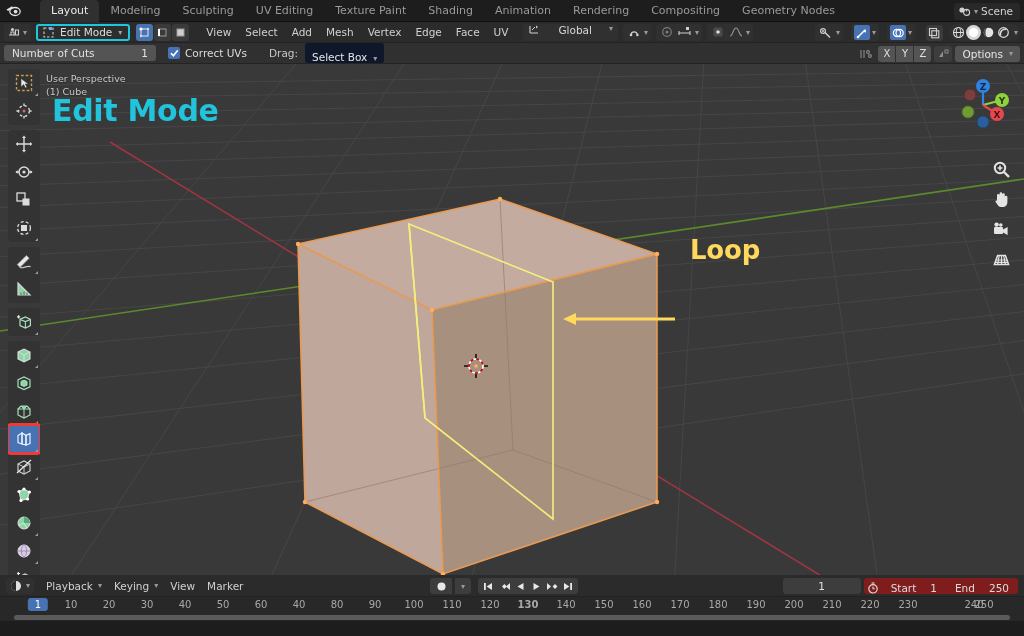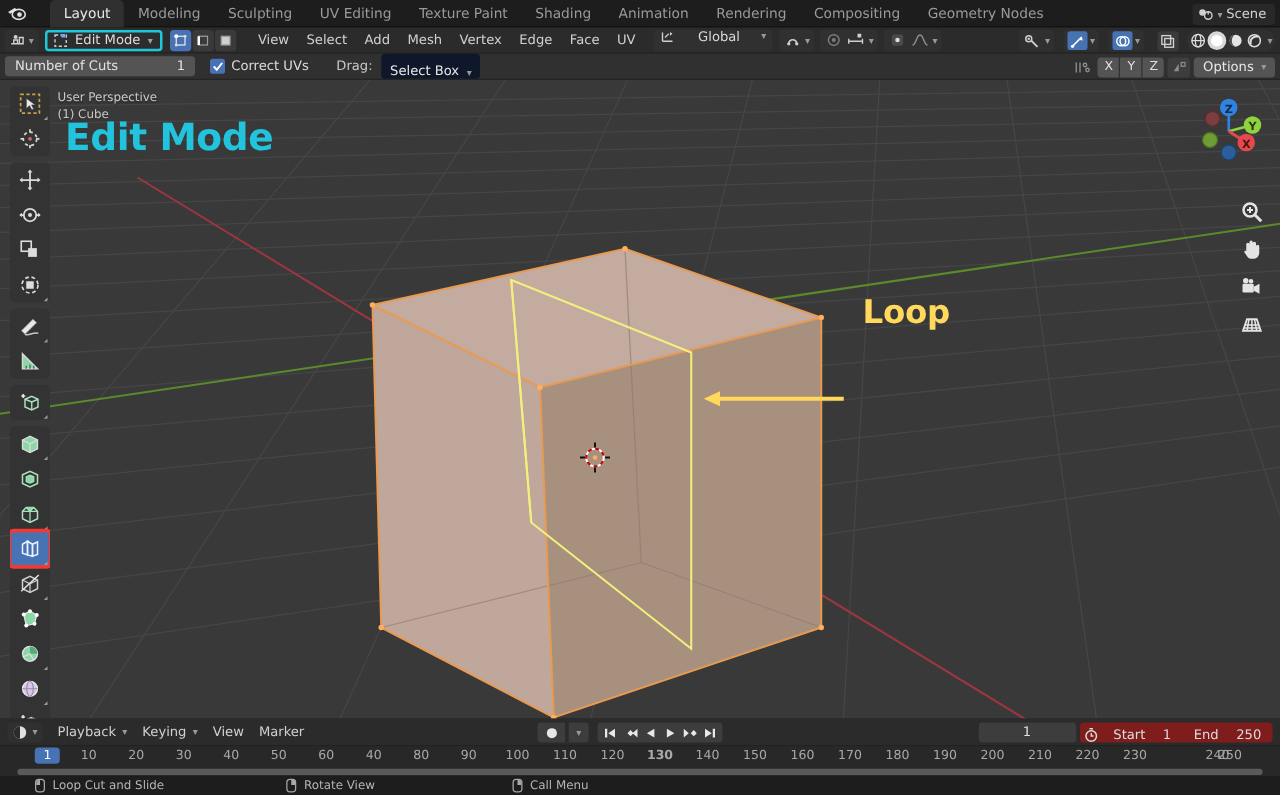--- a/index.html
+++ b/index.html
@@ -869,34 +869,14 @@
       <div class="tick" style="left:908px;">230</div>
       <div class="tick" style="left:974px;">240</div>
       <div class="tick" style="left:984px;">250</div>
     </div>
 
     <div class="tlscroll">
       <div class="tlscrollbar"></div>
     </div>
   </div>
 
-  <div class="statusbar">
-    <div class="stitem" style="margin-left:28px;">
-      <div class="mouseIcon l">
-          <i></i>
-        </div>
-      <span class="t">Loop Cut and Slide</span>
-    </div>
-    <div class="stitem" style="margin-left:98px;">
-      <div class="mouseIcon m">
-          <i></i>
-        </div>
-      <span class="t">Rotate View</span>
-    </div>
-    <div class="stitem" style="margin-left:110px;">
-      <div class="mouseIcon r">
-          <i></i>
-        </div>
-      <span class="t">Call Menu</span>
-    </div>
-  </div>
 
 </div>
 
 </body></html>

